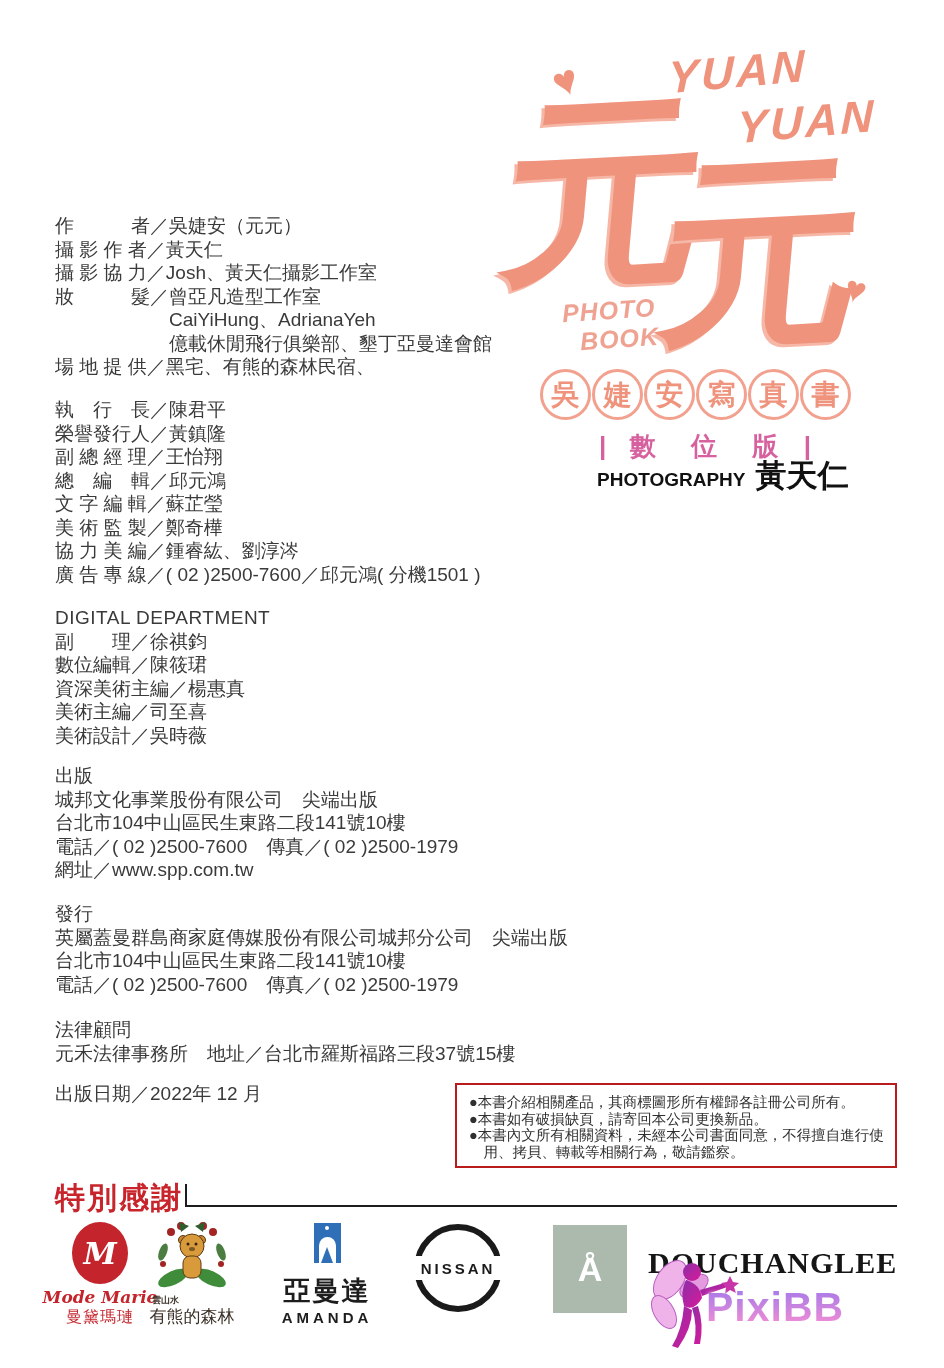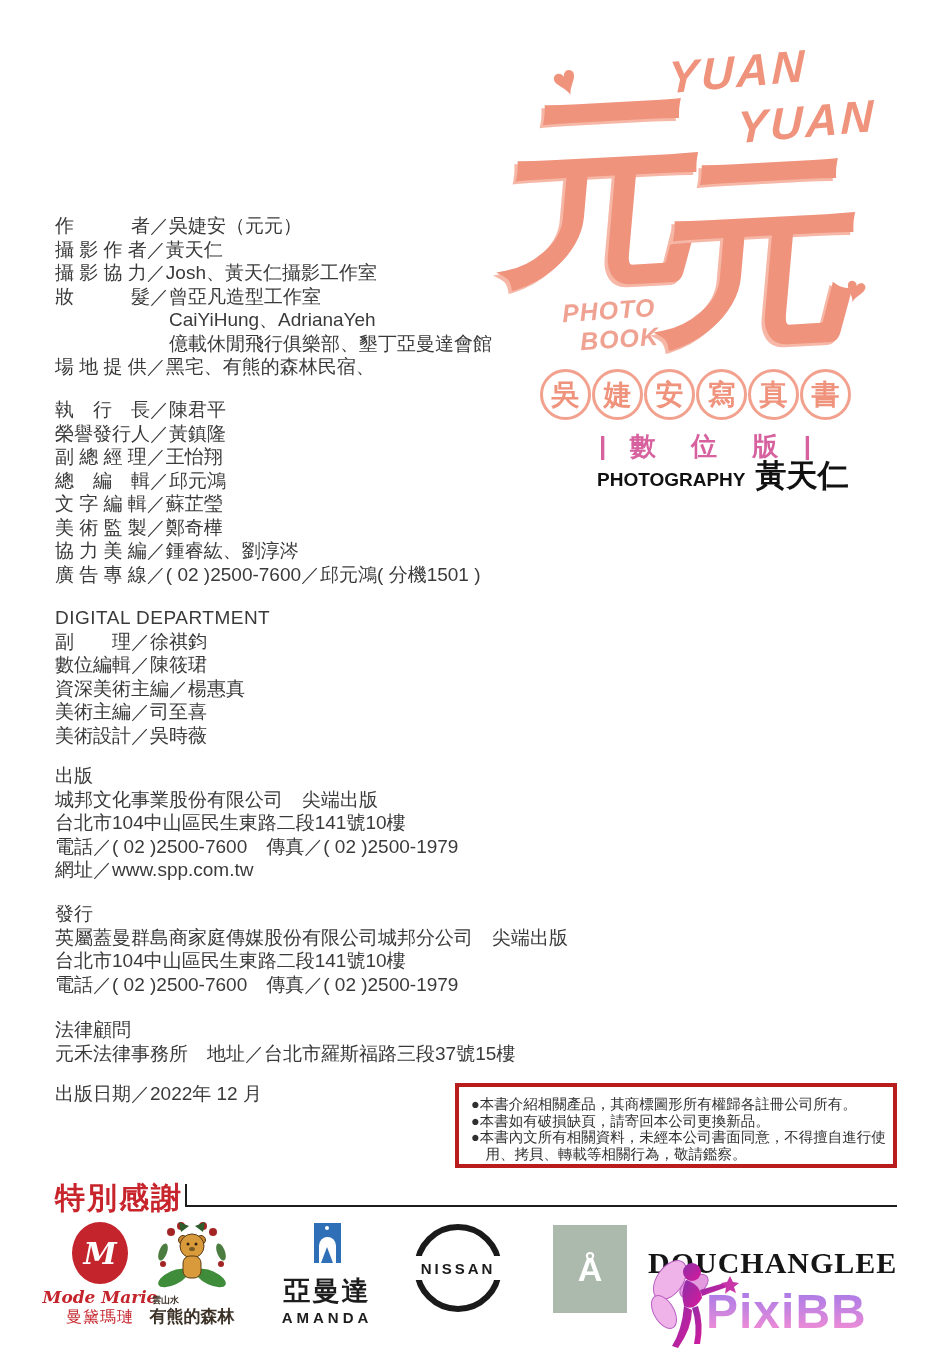--- a/index.html
+++ b/index.html
@@ -25,39 +25,39 @@
            display:flex;align-items:center;justify-content:center;
            font-size:28px;font-weight:700;color:#EF937D;margin-right:1px;background:#fff;}
   .edition{display:flex;justify-content:space-between;align-items:center;width:212px;
            color:#D6619E;font-weight:700;font-size:26px;}
   .edition .etext{letter-spacing:14px;padding-left:12px;}
   .photog{display:flex;align-items:baseline;gap:10px;color:#111;}
   .photog .plabel{font-weight:900;font-size:19px;letter-spacing:0;}
   .photog .pname{font-weight:900;font-size:31px;}
 
   
-  .notice{left:455px;top:1083px;width:442px;height:85px;border:4px solid #b91c1c;
+  .notice{left:455px;top:1083px;width:442px;height:85px;border:2px solid #b91c1c;
           padding:9px 12px;box-sizing:border-box;}
   .notice .nline{white-space:pre;font-size:14.5px;line-height:16.5px;color:#303030;}
 
   
   .thanks-label{left:55px;top:1178px;font-size:30px;font-weight:900;color:#C8242B;letter-spacing:2px;}
   .thanks-line{left:185px;top:1184px;width:710px;height:21px;
                border-left:2px solid #1c1c1c;border-bottom:2px solid #1c1c1c;}
 
   
   .sponsor{display:flex;flex-direction:column;align-items:center;}
   .mm-oval{width:56px;height:62px;background:#C4242B;border-radius:50%;
            display:flex;align-items:center;justify-content:center;}
   .mm-m{color:#fff;font-family:"DejaVu Serif",serif;font-style:italic;font-weight:700;font-size:30px;}
   .mm-script{font-family:"DejaVu Serif",serif;font-style:italic;font-weight:700;
              font-size:17px;color:#C4242B;margin-top:3px;white-space:nowrap;}
   .mm-cjk{font-size:16px;font-weight:400;color:#C4242B;letter-spacing:1px;white-space:nowrap;}
 
-  .bear-name{font-size:17px;font-weight:700;color:#3c3228;white-space:nowrap;margin-top:-2px;}
+  .bear-name{font-size:17px;font-weight:400;color:#3c3228;white-space:nowrap;margin-top:-2px;}
   .bear-small{font-size:9px;font-weight:700;color:#3c3228;align-self:flex-start;margin-left:10px;}
 
   .am-icon{width:27px;height:40px;background:#2E6FB7;position:relative;}
   .am-arch{position:absolute;left:5px;right:5px;bottom:0;height:26px;background:#fff;
            border-radius:9px 9px 0 0;}
   .am-tower{position:absolute;left:50%;bottom:0;transform:translateX(-50%);
             width:0;height:0;border-left:6px solid transparent;border-right:6px solid transparent;
             border-bottom:16px solid #2E6FB7;}
   .am-dot{position:absolute;top:3px;left:50%;transform:translateX(-50%);
           width:4px;height:4px;border-radius:50%;background:#fff;}
@@ -69,21 +69,21 @@
   .nissan-band{position:absolute;left:-10px;right:-10px;top:50%;transform:translateY(-50%);
                height:24px;background:#fff;display:flex;align-items:center;justify-content:center;}
   .nissan-text{font-size:15px;font-weight:700;letter-spacing:3px;color:#1a1a1a;}
 
   .abrand{width:74px;height:88px;background:#ACB9AD;display:flex;align-items:center;justify-content:center;}
   .abrand-letter{color:#fff;font-size:34px;font-weight:700;}
 
   .dcl{font-family:"Liberation Serif","DejaVu Serif",serif;font-weight:700;
        font-size:30px;letter-spacing:1px;color:#151515;white-space:nowrap;}
 
-  .pixibb{font-size:48px;font-weight:900;letter-spacing:1px;
+  .pixibb{font-size:41px;font-weight:900;letter-spacing:1px;
           background:linear-gradient(180deg,#A478EA 5%,#C583E0 45%,#FB8ED3 95%);
           -webkit-background-clip:text;background-clip:text;color:transparent;
           filter:drop-shadow(0 0 2px #ffffff);}
 </style>
 </head>
 <body>
 
 <div class="page">
 
   <div class="abs heart" style="left:553px;top:60px;transform:rotate(-20deg);">♥</div>

